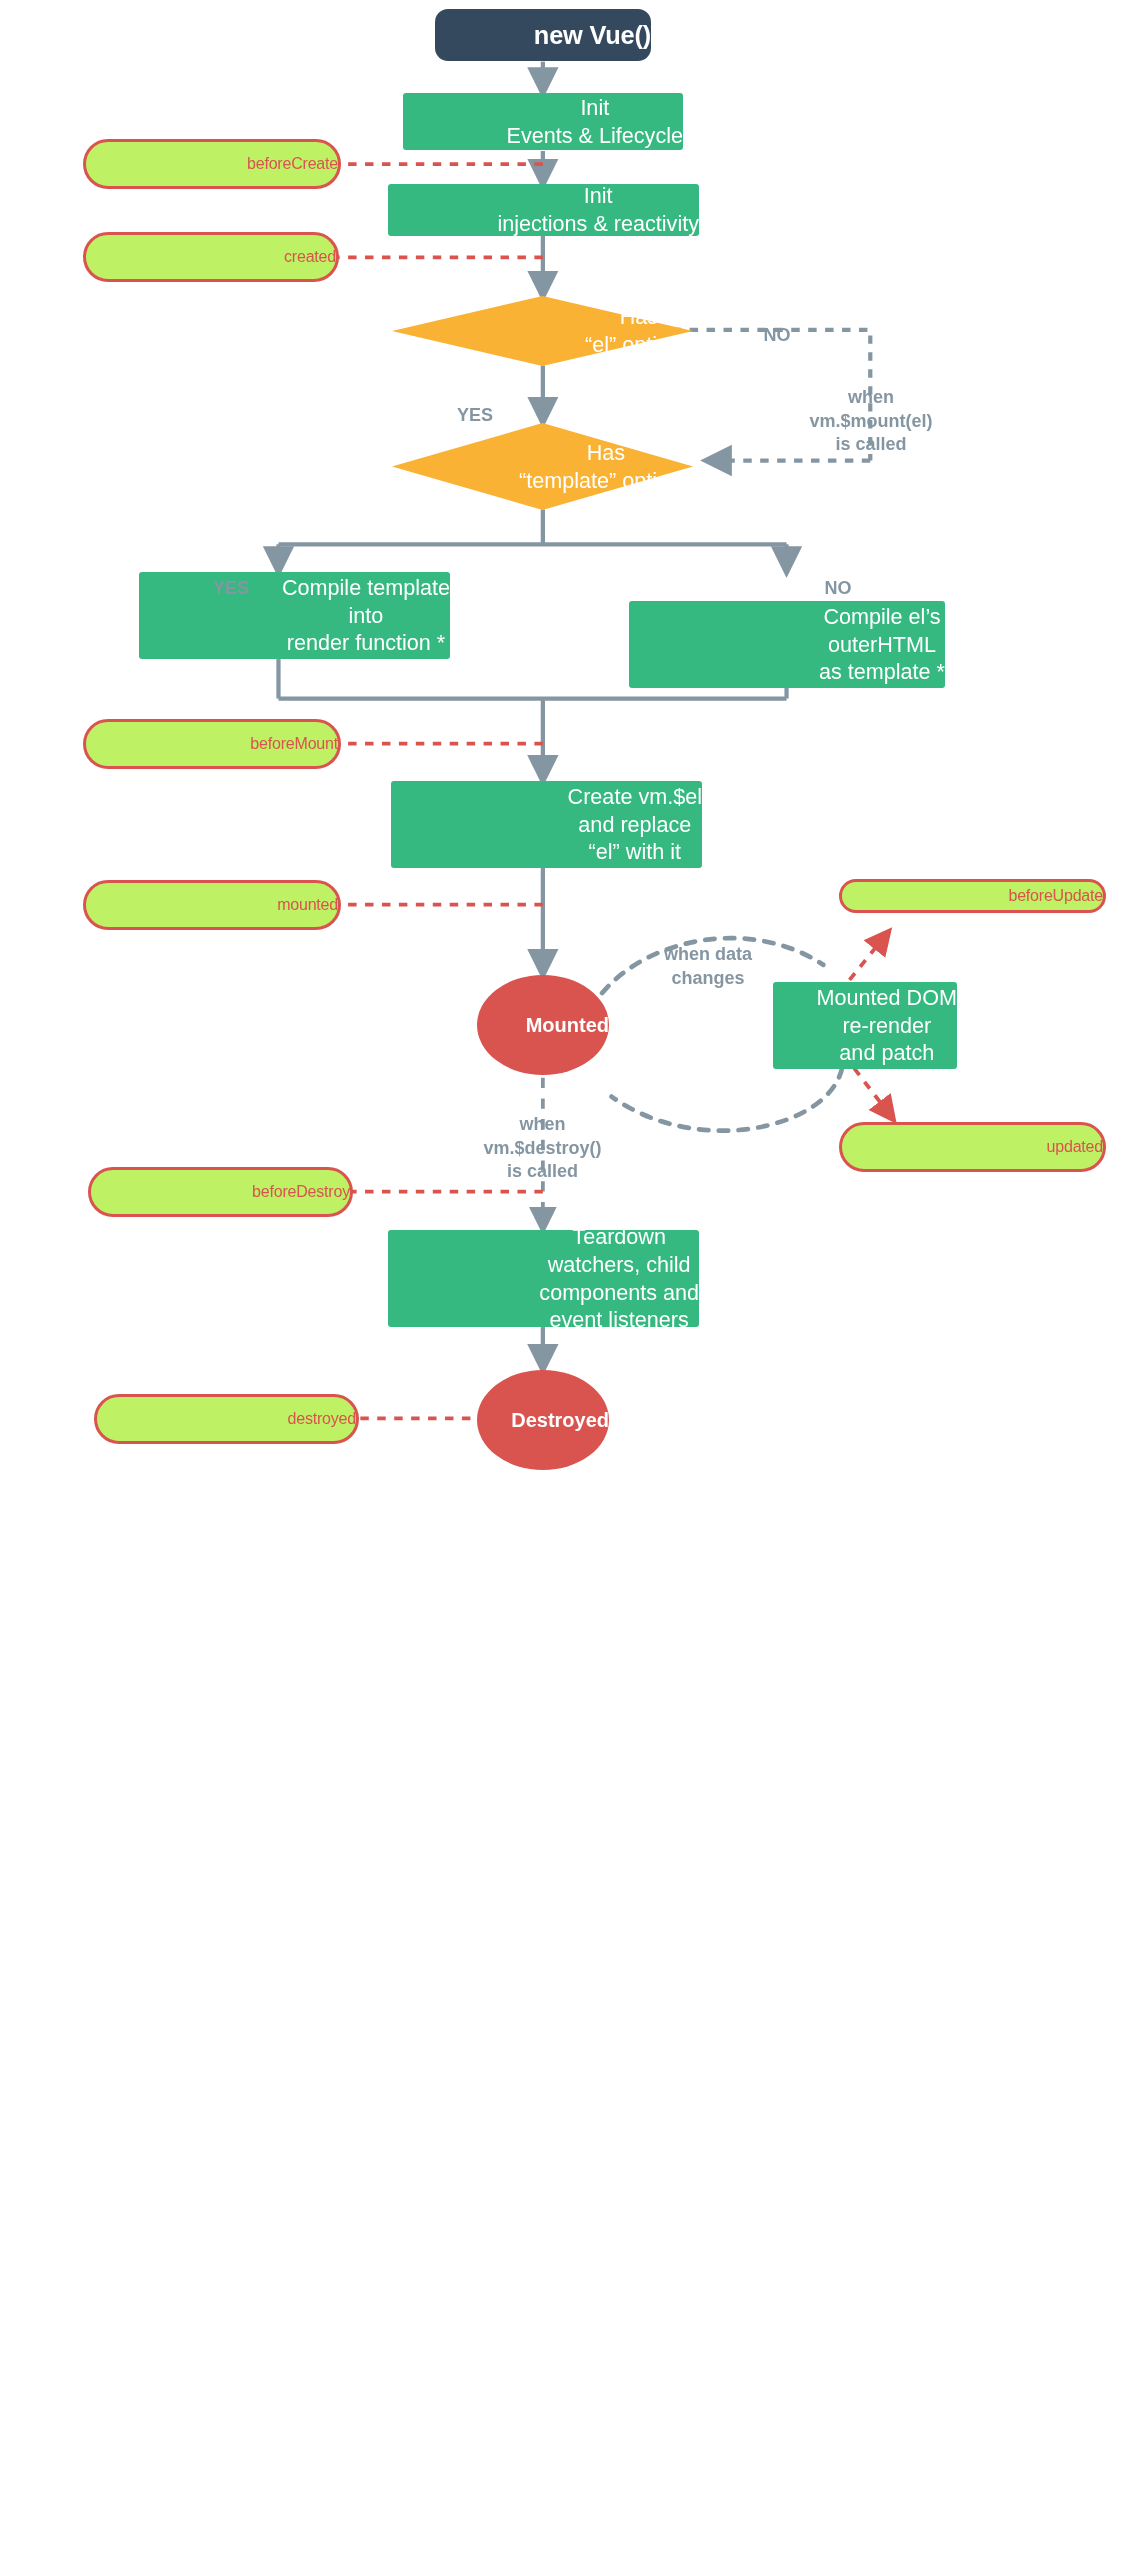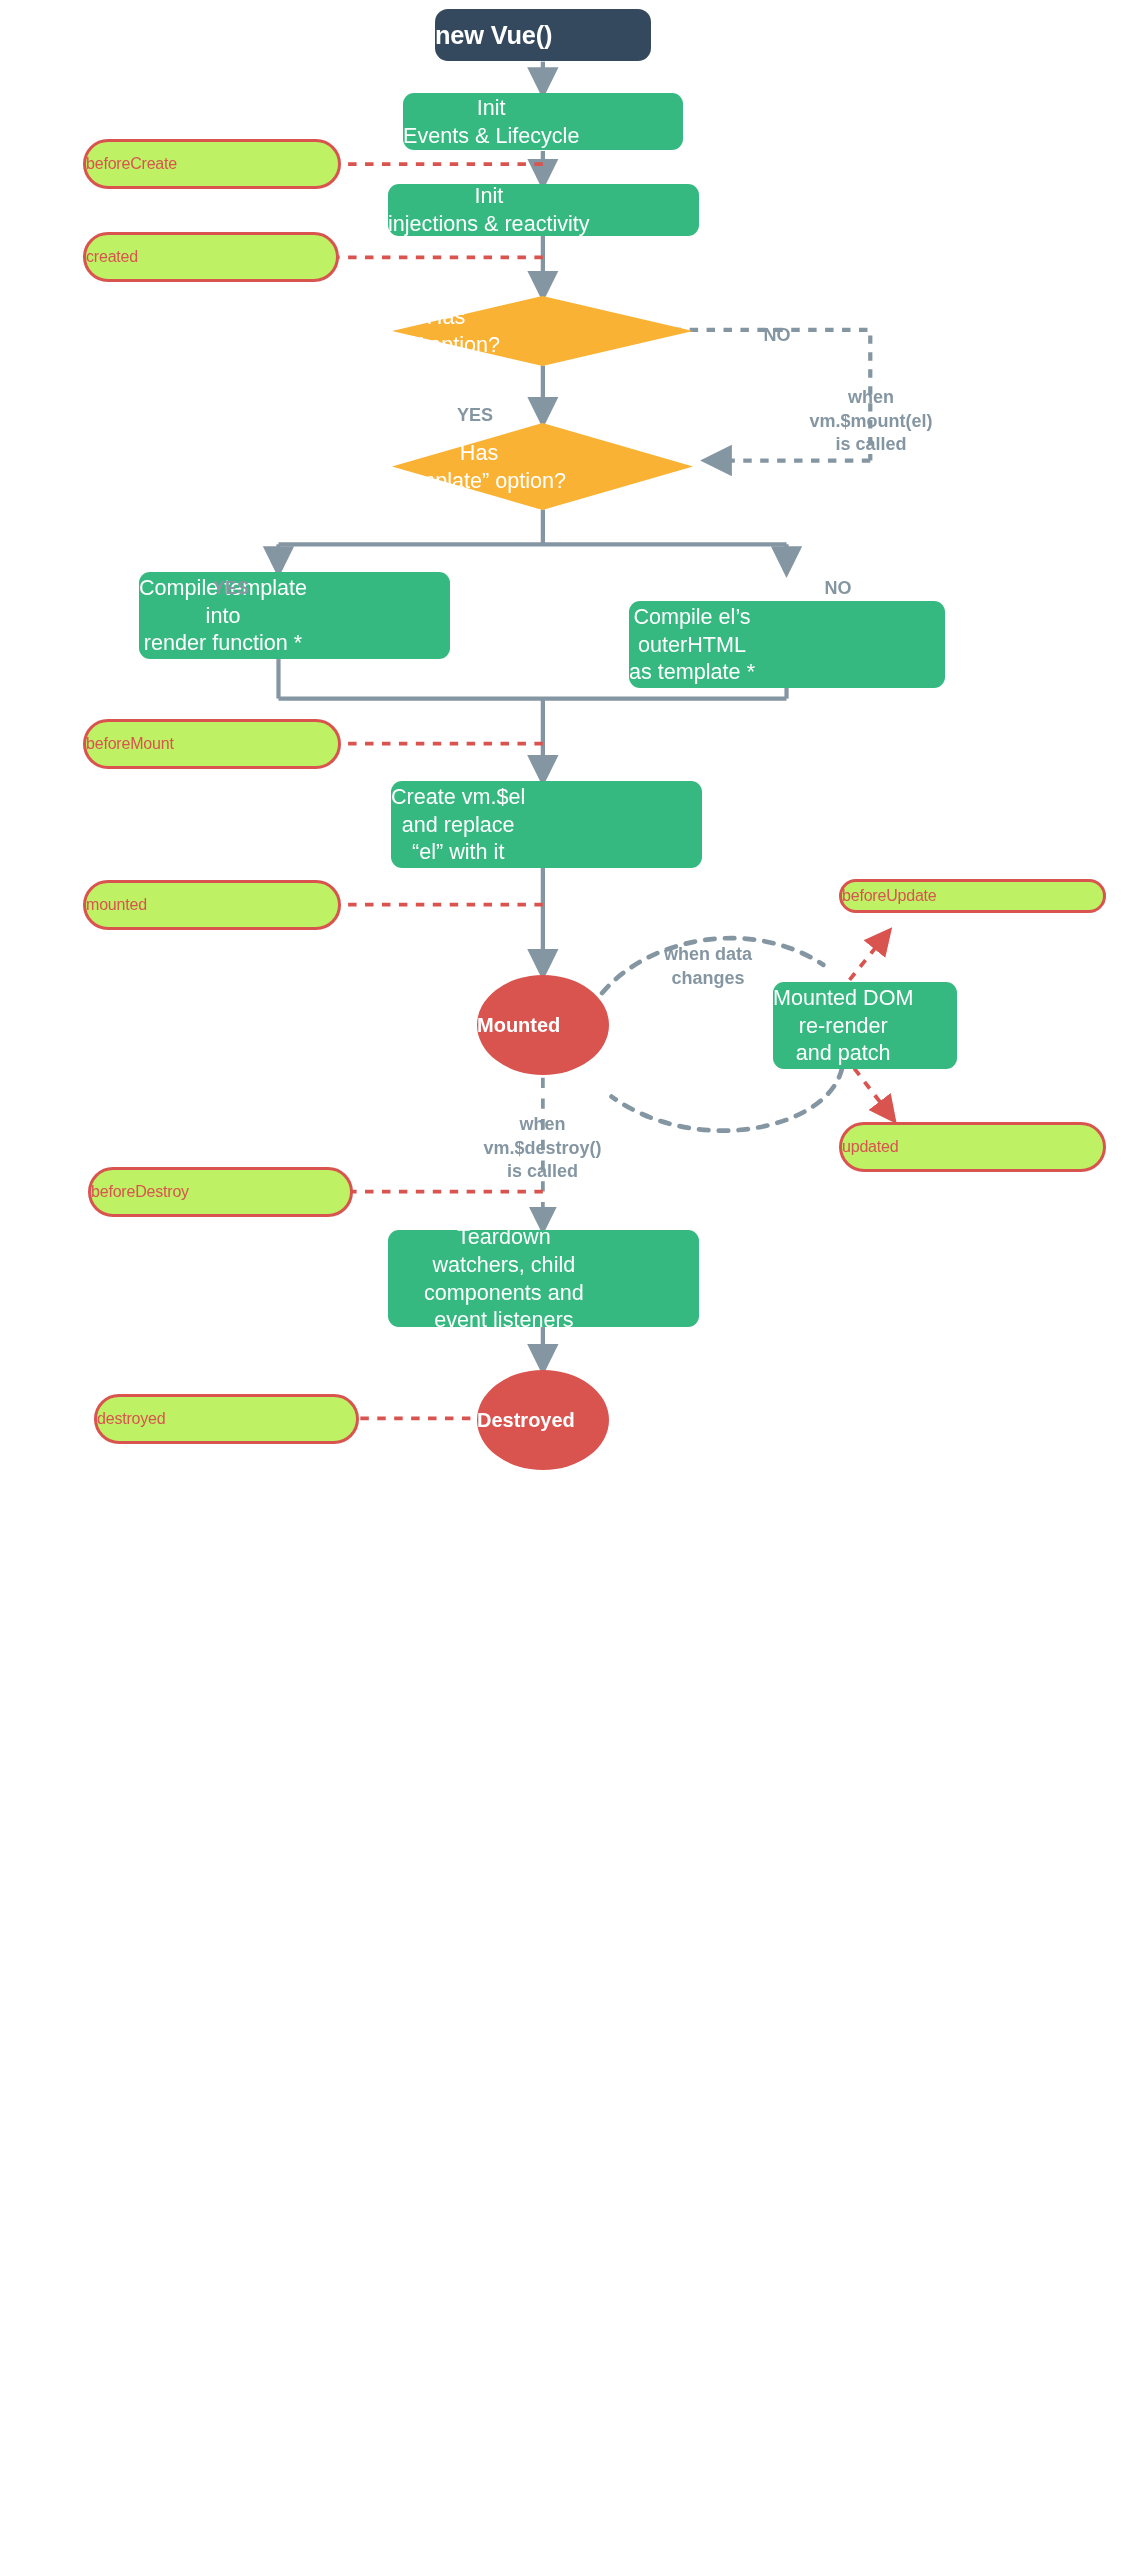--- a/index.html
+++ b/index.html
@@ -23,37 +23,37 @@
     top: 0;
     width: 1129px;
     height: 2576px;
     pointer-events: none;
   }
   .node {
     position: absolute;
     box-sizing: border-box;
     display: flex;
     align-items: center;
-    justify-content: flex-start;
+    justify-content: flex-end;
     text-align: center;
     white-space: pre-line;
   }
   
   .node.start {
     background: #35495e;
     color: #ffffff;
     border-radius: 13px;
     font-weight: bold;
     font-size: 25.4px;
     letter-spacing: -0.2px;
   }
   .node.process {
     background: #35b980;
     color: #ffffff;
-    border-radius: 11px;
+    border-radius: 3px;
     font-size: 21.6px;
     line-height: 1.28;
     font-weight: normal;
   }
   .node.hook {
     background: #bef264;
     border: 3.3px solid #d9534f;
     color: #d9534f;
     border-radius: 26px;
     font-weight: normal;

